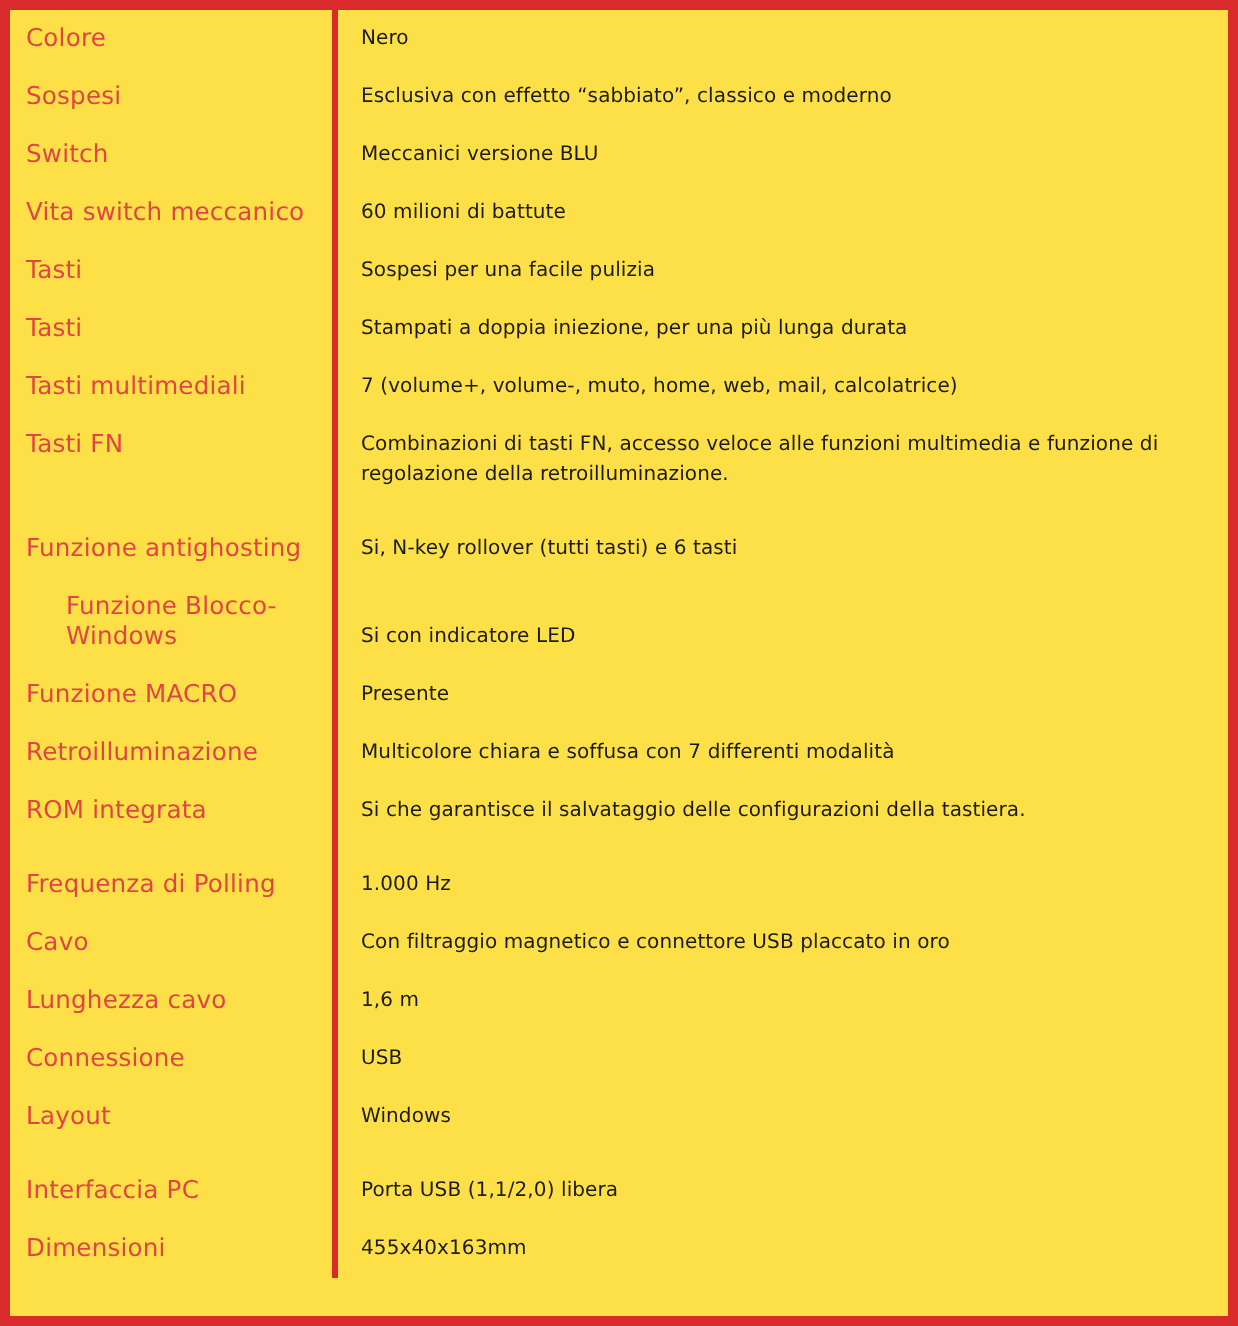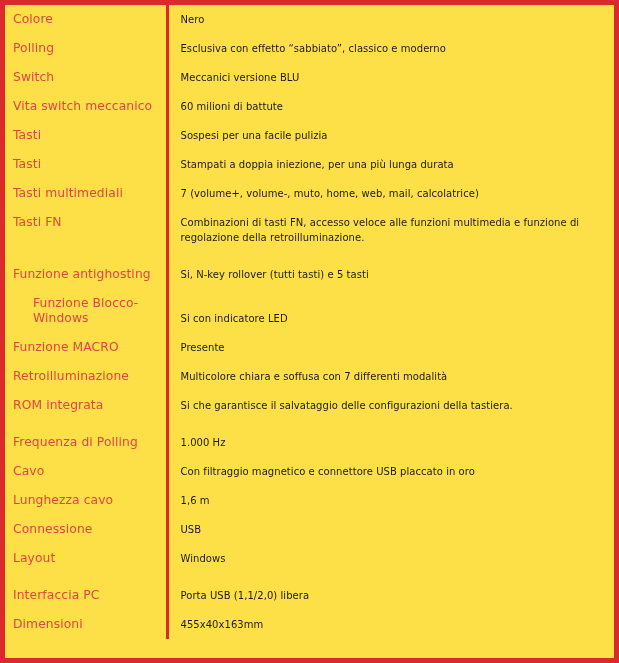--- a/index.html
+++ b/index.html
@@ -57,21 +57,21 @@
 <body>
 
 <div id="spec-frame">
   <table class="spec-table">
     <tbody id="spec-body">
         <tr class="spec-row">
           <td class="label-cell">Colore</td>
           <td class="value-cell">Nero</td>
         </tr>
         <tr class="spec-row">
-          <td class="label-cell">Polling</td>
+          <td class="label-cell">Sospesi</td>
           <td class="value-cell">Esclusiva con effetto “sabbiato”, classico e moderno</td>
         </tr>
         <tr class="spec-row">
           <td class="label-cell">Switch</td>
           <td class="value-cell">Meccanici versione BLU</td>
         </tr>
         <tr class="spec-row">
           <td class="label-cell">Vita switch meccanico</td>
           <td class="value-cell">60 milioni di battute</td>
         </tr>
@@ -86,21 +86,21 @@
         <tr class="spec-row">
           <td class="label-cell">Tasti multimediali</td>
           <td class="value-cell">7 (volume+, volume-, muto, home, web, mail, calcolatrice)</td>
         </tr>
         <tr class="spec-row">
           <td class="label-cell">Tasti FN</td>
           <td class="value-cell">Combinazioni di tasti FN, accesso veloce alle funzioni multimedia e funzione di regolazione della retroilluminazione.</td>
         </tr>
         <tr class="spec-row gap-above">
           <td class="label-cell">Funzione antighosting</td>
-          <td class="value-cell">Si, N-key rollover (tutti tasti) e 5 tasti</td>
+          <td class="value-cell">Si, N-key rollover (tutti tasti) e 6 tasti</td>
         </tr>
         <tr class="spec-row align-bottom">
           <td class="label-cell">Funzione Blocco-Windows</td>
           <td class="value-cell">Si con indicatore LED</td>
         </tr>
         <tr class="spec-row">
           <td class="label-cell">Funzione MACRO</td>
           <td class="value-cell">Presente</td>
         </tr>
         <tr class="spec-row">

